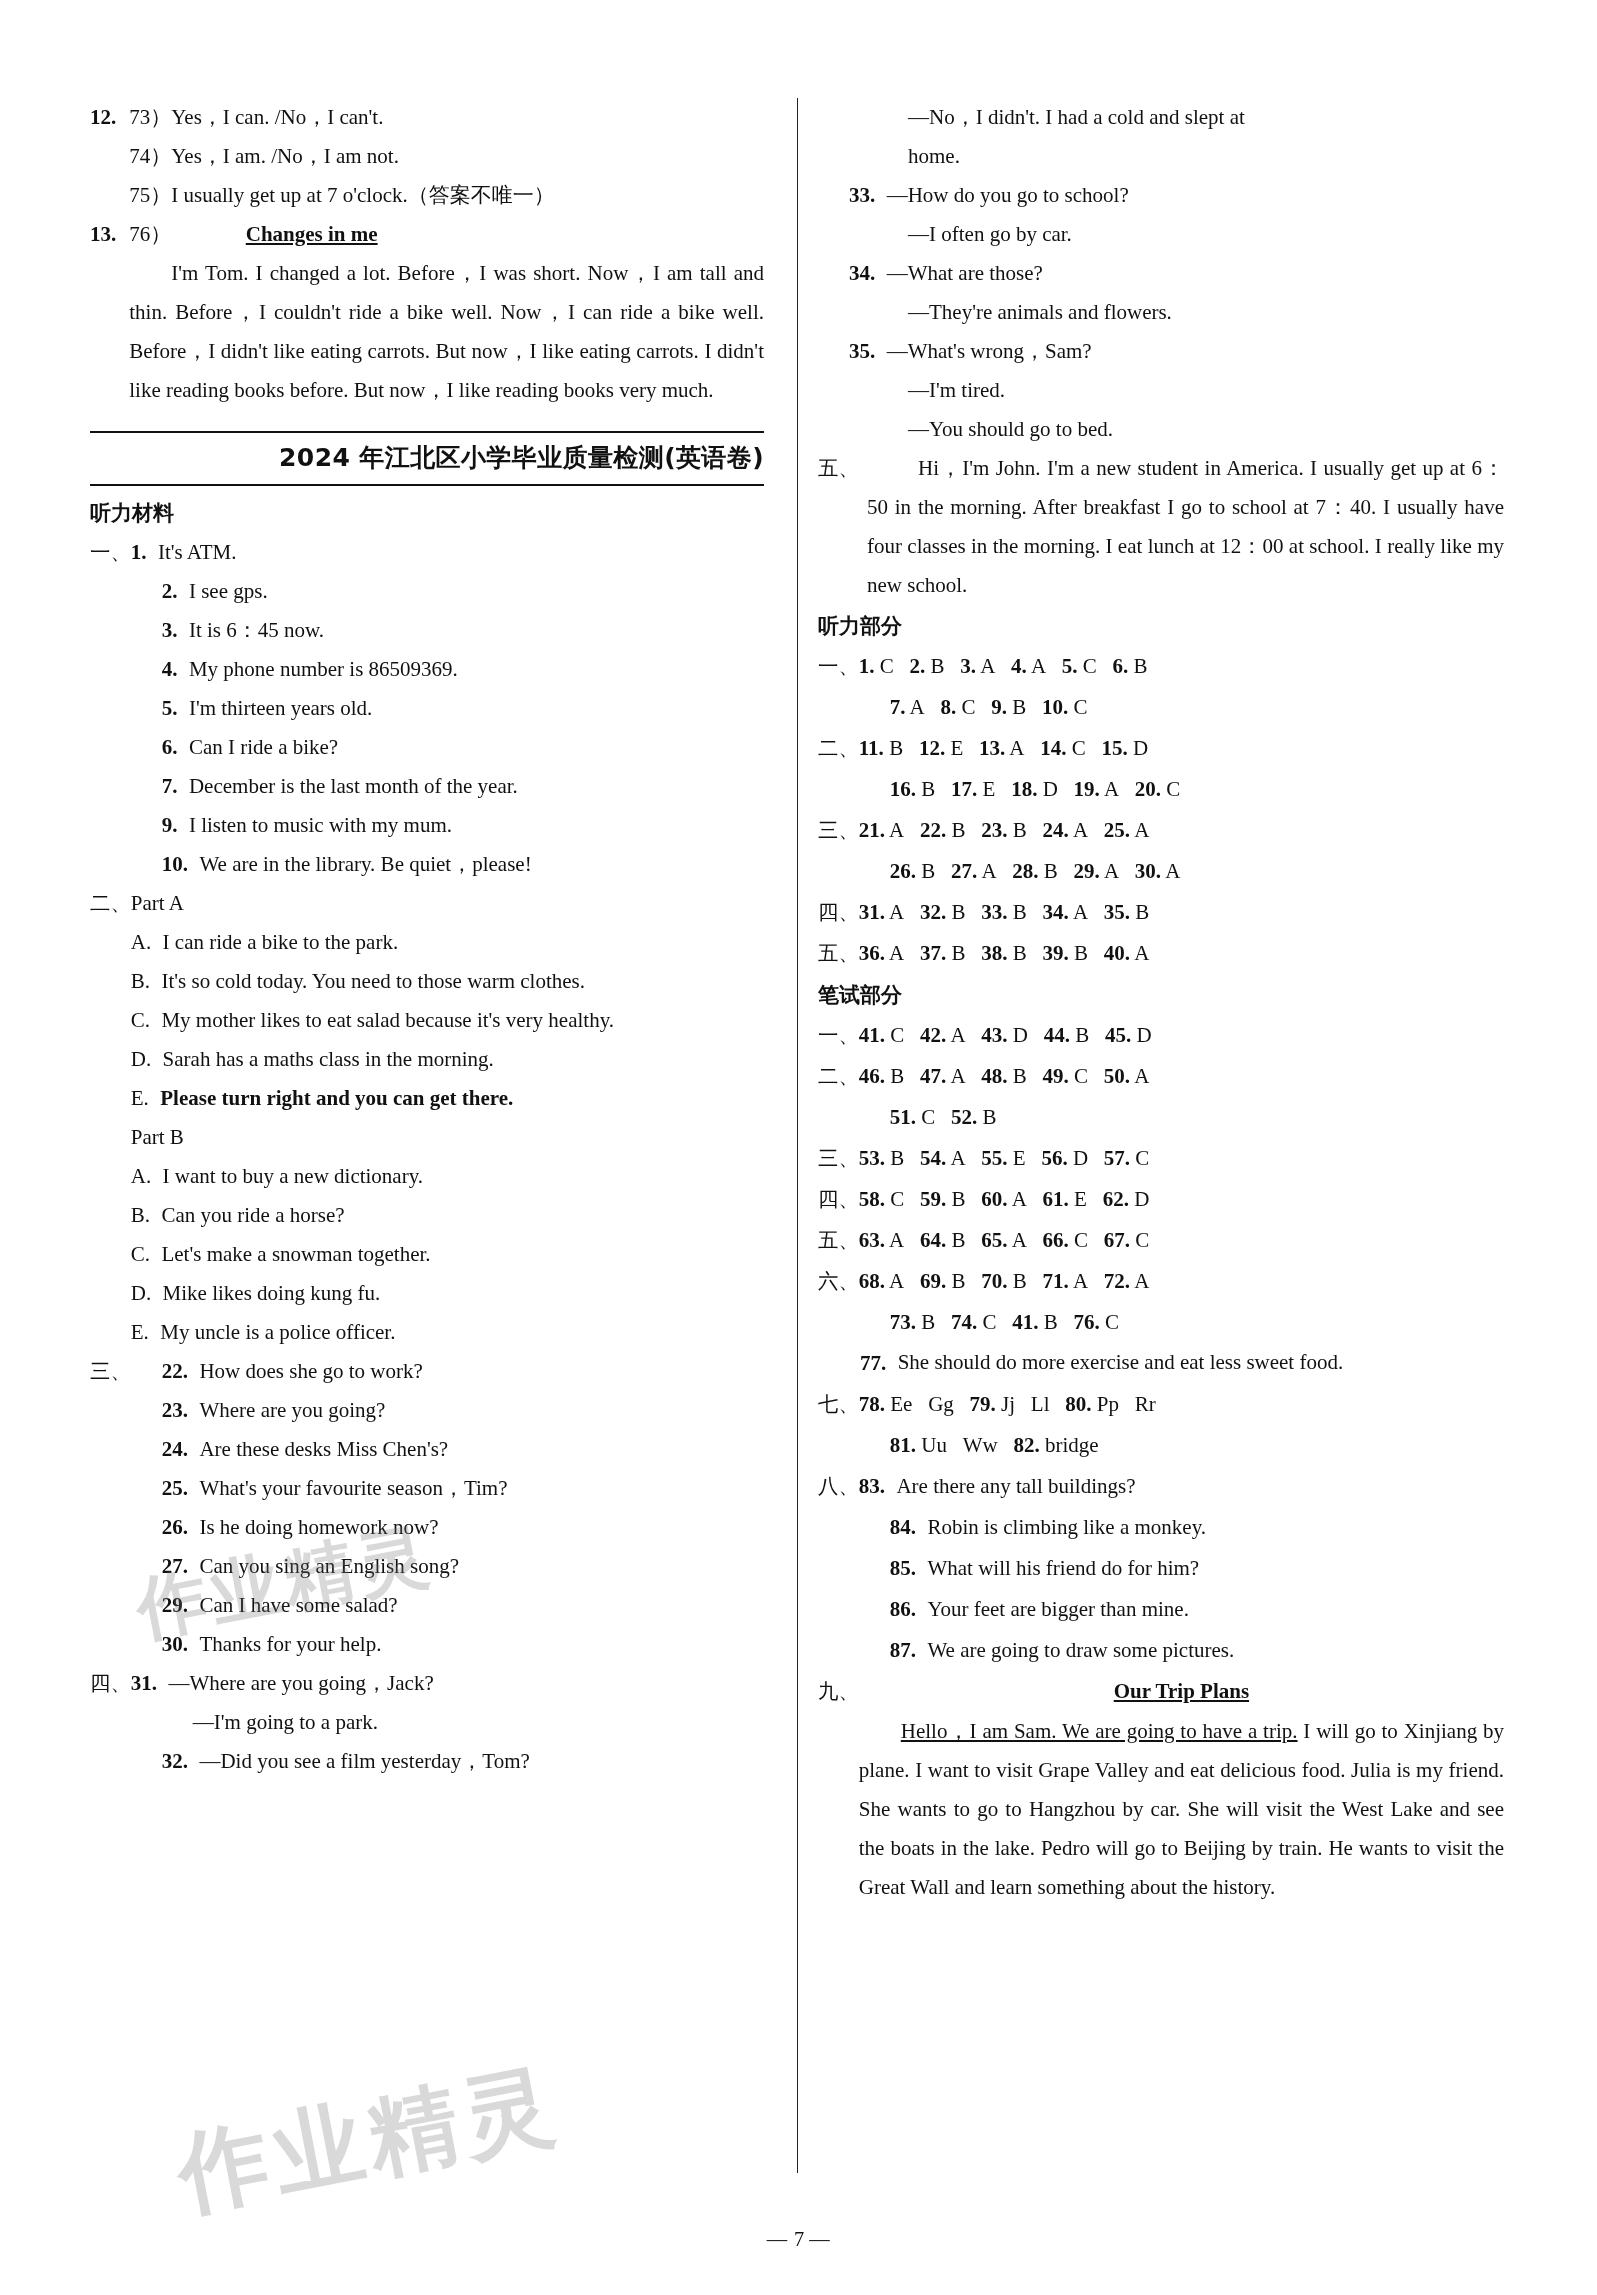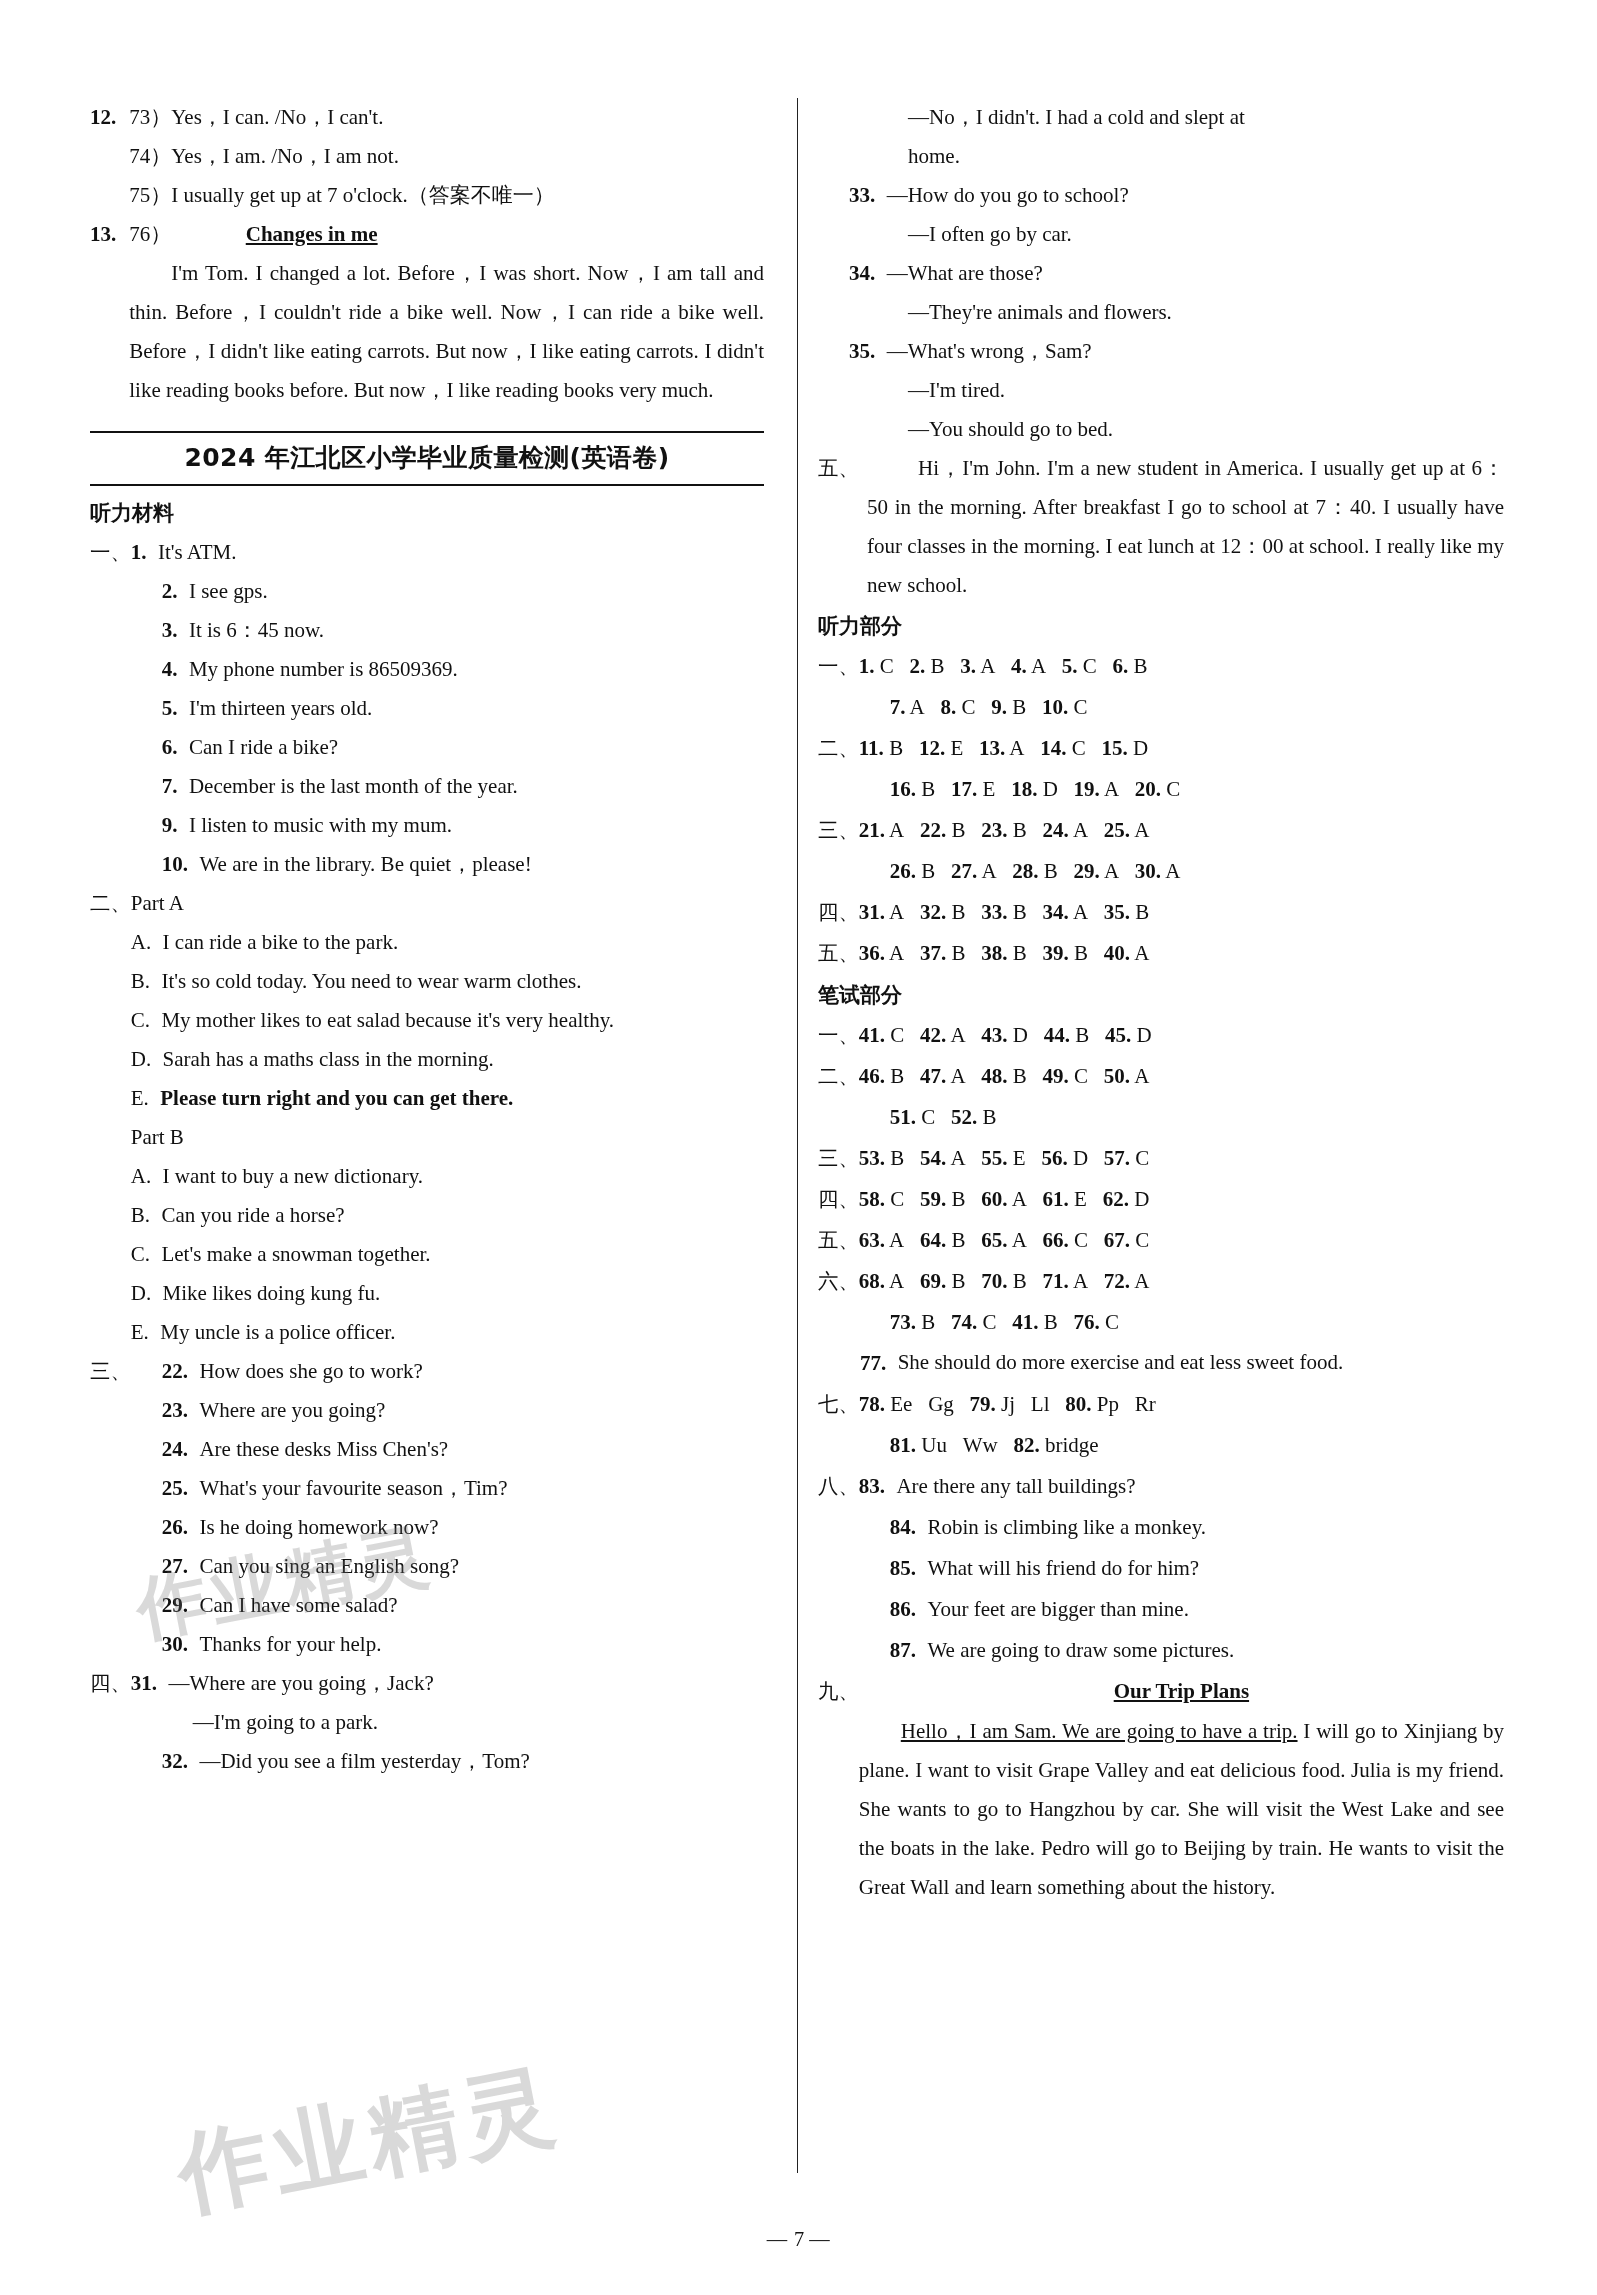--- a/index.html
+++ b/index.html
@@ -59,21 +59,21 @@
   .banner{
     margin-top:21px;
     margin-bottom:6.5px;
     border-top:2.5px solid #111;
     border-bottom:2.5px solid #111;
     padding:7.4px 0 7.4px 0;
     font-family:"DejaVu Sans", sans-serif;
     font-weight:bold;
     font-size:25px;
     line-height:36px;
-    text-align:center;
+    text-align:right;
     letter-spacing:0.4px;
   }
   .cnhead{
     font-family:Liberation Sans, sans-serif;
     font-weight:bold;
     font-size:21px;
     line-height:41px;
   }
   .center-title{
     font-weight:bold;
@@ -191,21 +191,21 @@
       <div class="item">
         <div class="num ln cnlbl" style="font-weight:normal;">二、</div>
         <div class="body">
           <div class="ln">Part A</div>
           <div class="item">
             <div class="num ln" style="font-weight:normal;">A.</div>
             <div class="body just" style="padding-left:11.4px;">I can ride a bike to the park.</div>
           </div>
           <div class="item">
             <div class="num ln" style="font-weight:normal;">B.</div>
-            <div class="body just" style="padding-left:11.4px;">It's so cold today. You need to wear warm clothes.</div>
+            <div class="body just" style="padding-left:11.4px;">It's so cold today. You need to those warm clothes.</div>
           </div>
           <div class="item">
             <div class="num ln" style="font-weight:normal;">C.</div>
             <div class="body just" style="padding-left:11.4px;">My mother likes to eat salad because it's very healthy.</div>
           </div>
           <div class="item">
             <div class="num ln" style="font-weight:normal;">D.</div>
             <div class="body ln" style="padding-left:11.4px;">Sarah has a maths class in the morning.</div>
           </div>
           <div class="item">

